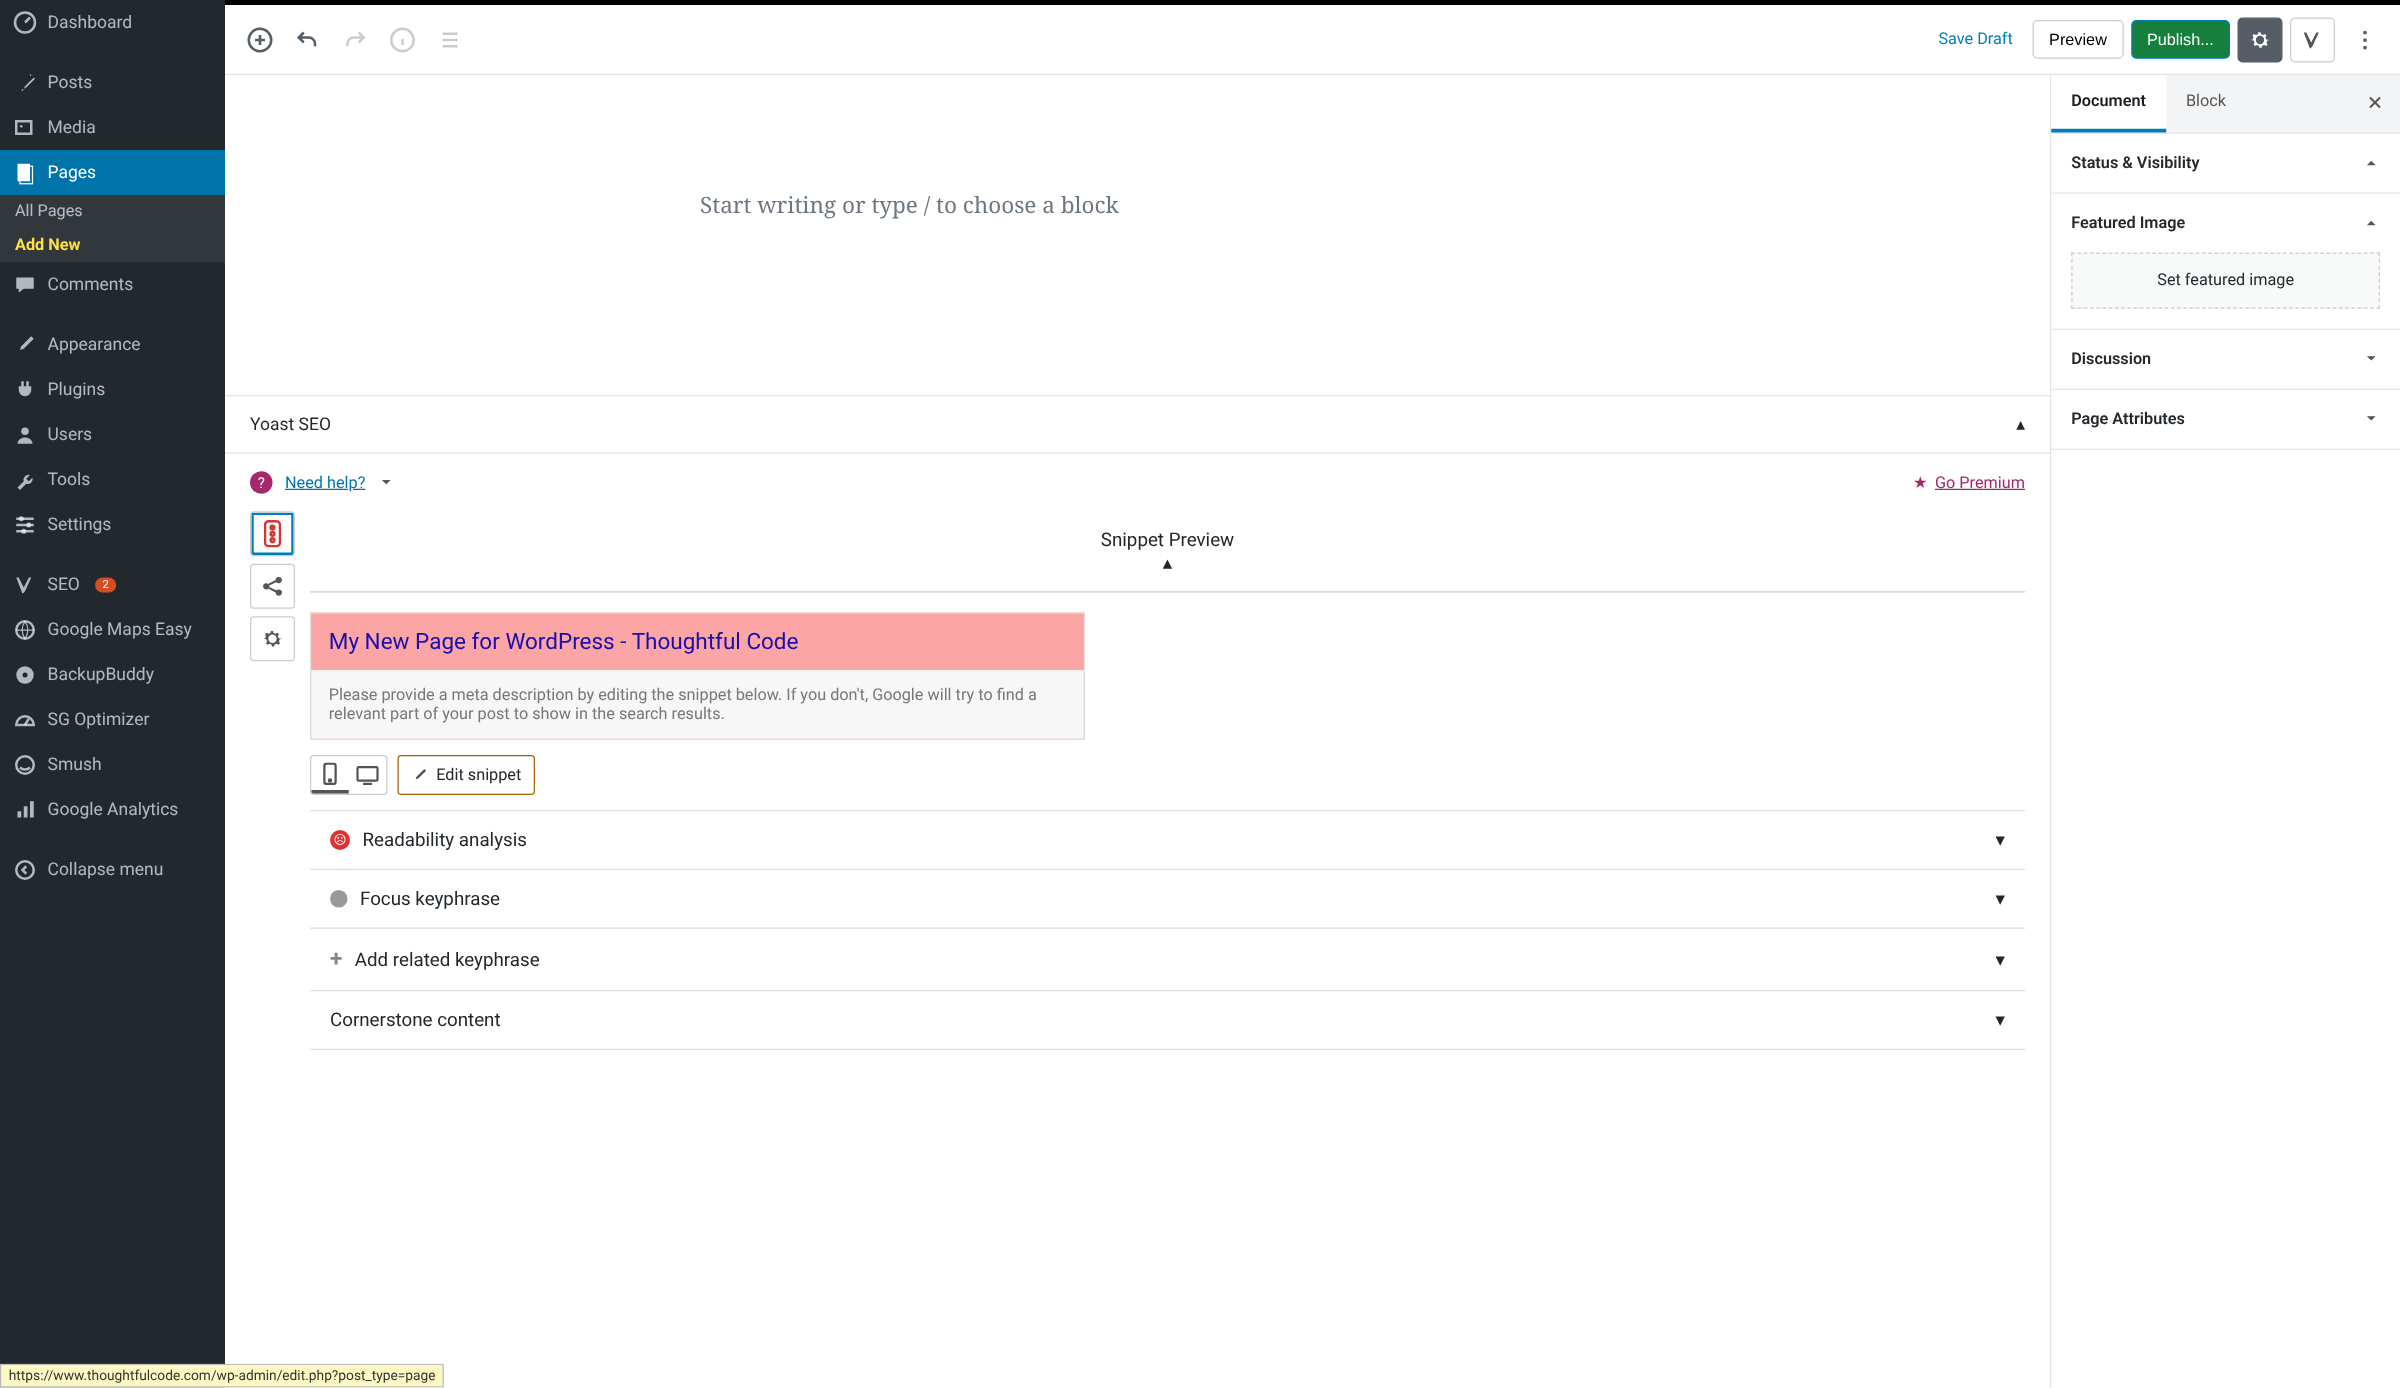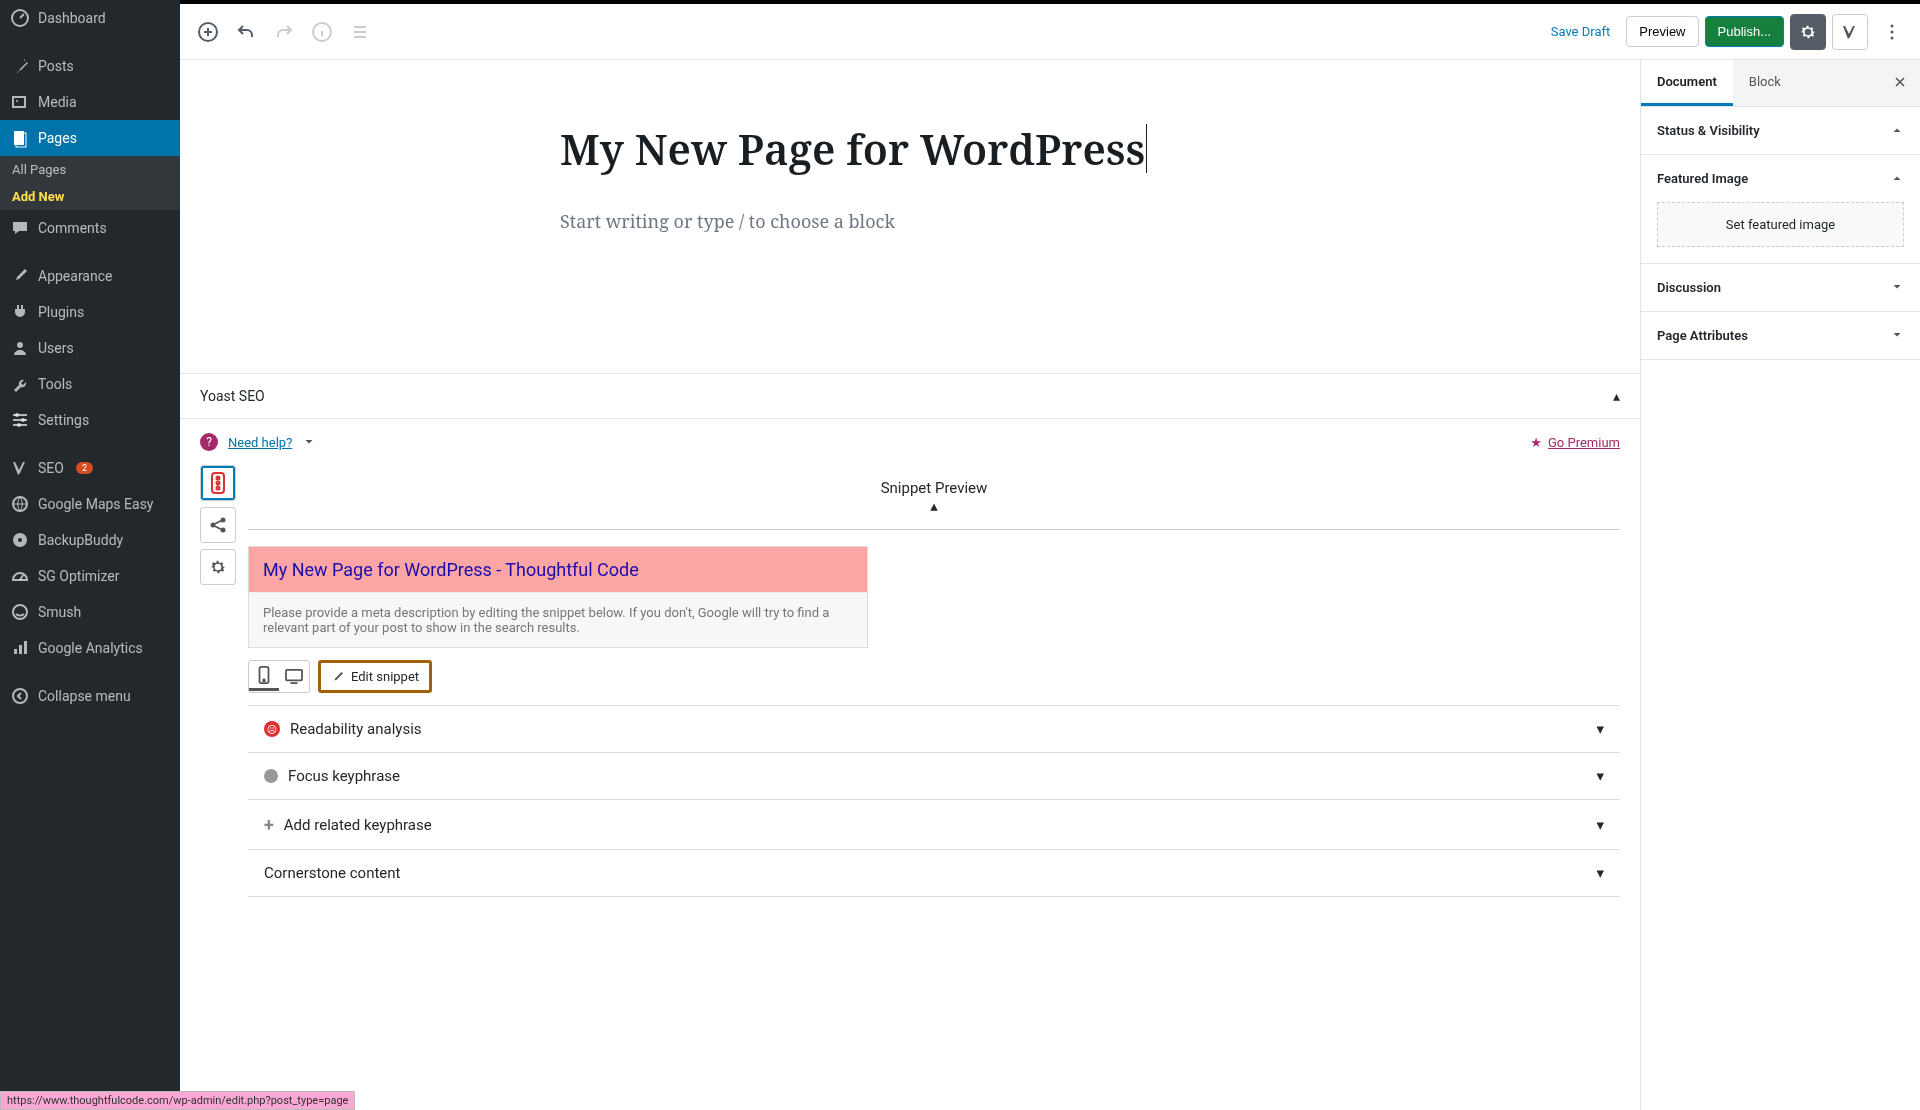--- a/index.html
+++ b/index.html
@@ -55,41 +55,41 @@
 .snippet-card { margin:16px 0 12px; }
 .snippet-preview { border:1px solid #ddd; background:#fca5a5; max-width:620px; }
 .snippet-preview .sp-body{padding:12px 14px;}
 .snippet-preview .sp-title { color:#1a0dab; font-size:18px; }
 .snippet-preview .sp-url { color:#006621; font-size:14px; margin-top:4px;}
 .snippet-preview .sp-desc { background:#f7f7f7; color:#777; font-size:13px; padding:12px 14px; border-top:1px solid #eee;}
 .snippet-controls { display:flex; gap:8px; margin-top:12px;}
 .device-toggle { border:1px solid #ccc; border-radius:3px; display:flex; overflow:hidden;}
 .device-toggle span { width:30px; height:30px; display:flex;align-items:center;justify-content:center;color:#555;cursor:pointer;}
 .device-toggle span.active { border-bottom:3px solid #555;}
-.edit-snippet { border:3px solid #a16207; border-radius:3px; padding:6px 10px; font-size:13px; display:flex; align-items:center; gap:6px; cursor:pointer;}
+.edit-snippet { border:1px solid #a16207; border-radius:3px; padding:6px 10px; font-size:13px; display:flex; align-items:center; gap:6px; cursor:pointer;}
 .yoast-row { border-top:1px solid #ddd; padding:14px 16px; display:flex; align-items:center; gap:10px; font-size:15px;}
 .yoast-row .dot{width:14px;height:14px;border-radius:50%;display:inline-block;}
 .yoast-row .dot.gray{background:#999;}
 .yoast-row .chev-r{margin-left:auto;}
 
 .doc-sidebar { width: 280px; border-left:1px solid #e2e4e7; background:#fff; flex-shrink:0; display:flex; flex-direction:column; }
 .doc-tabs { display:flex; border-bottom:1px solid #e2e4e7; position:relative; background:#f3f4f5;}
 .doc-tabs .tab { padding:14px 16px; font-size:13px; cursor:pointer; color:#555;}
 .doc-tabs .tab.active { font-weight:600; color:#191e23; border-bottom:3px solid #007cba; background:#fff;}
 .doc-tabs .close { margin-left:auto; padding:14px 12px; cursor:pointer;}
 .panel { border-bottom:1px solid #e2e4e7; }
 .panel-header { padding:16px; font-size:13px; font-weight:600; display:flex; justify-content:space-between; cursor:pointer;}
 .panel-body { padding:0 16px 16px;}
 .panel-row { display:flex; justify-content:space-between; padding:6px 0; font-size:13px; color:#555;}
 .panel-row a { color:#007cba; text-decoration:underline;}
 .checkbox-row { display:flex; align-items:center; gap:10px; padding:6px 0;}
 .checkbox { width:18px; height:18px; border:2px solid #555; border-radius:2px;}
 .set-featured { margin: 0 16px 16px; border:1px dashed #ccc; background:#f8f9f9; padding:14px; text-align:center; font-size:13px; cursor:pointer;}
 
-.status-bar { position:fixed; bottom:0; left:0; background:#f9a8d4; border:1px solid #bbb; font-size:11px; padding:2px 6px; color:#333;}
+.status-bar { position:fixed; bottom:0; left:0; background:#fef9c3; border:1px solid #bbb; font-size:11px; padding:2px 6px; color:#333;}
 svg { display:block; }
 </style>
 </head>
 <body>
 
 <div class="wrap">
 
   <div class="admin-sidebar">
     <div class="menu-item">
       <span class="icon">
@@ -304,21 +304,20 @@
             <circle cx="12" cy="12" r="1.5"></circle>
             <circle cx="12" cy="18" r="1.5"></circle>
           </svg>
         </div>
     </div>
 
     <div style="display:flex; flex:1; min-height:0;">
 
       <div class="canvas">
         <div class="canvas-inner">
-          <h1 class="page-title">My New Page for WordPress</h1>
           <div class="placeholder">Start writing or type / to choose a block</div>
         </div>
 
         <div class="yoast-panel">
           <div class="yoast-header">
             <span>Yoast SEO</span>
             <span>▴</span>
           </div>
           <div class="yoast-body">
             <div class="yoast-topline">

